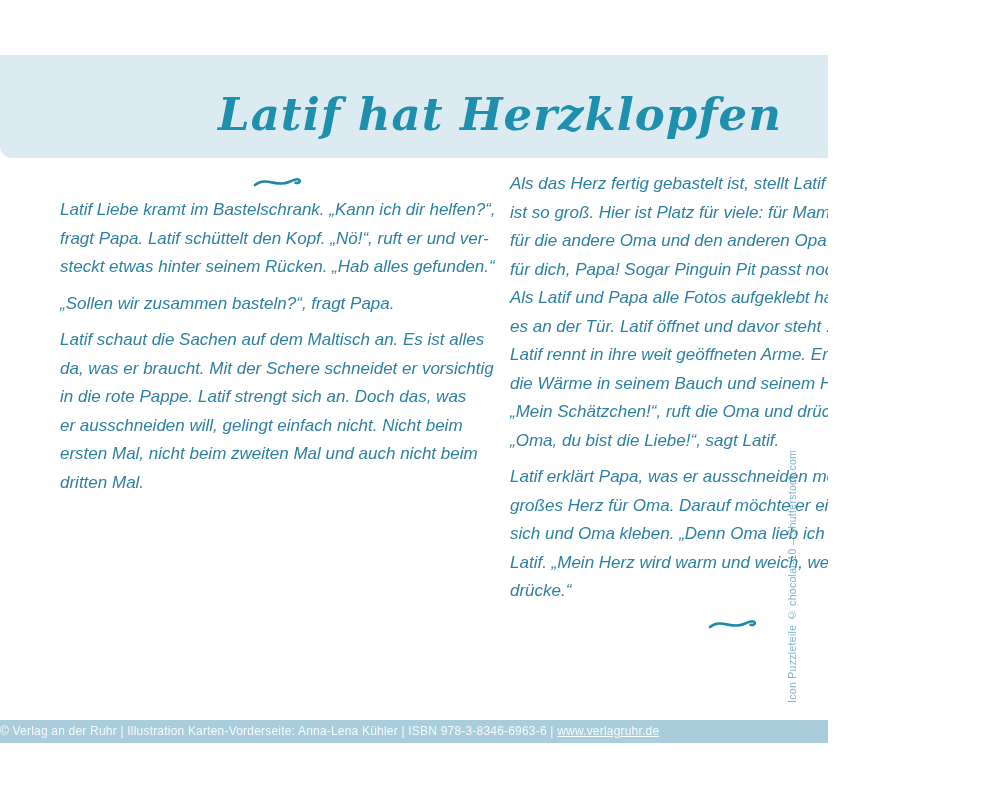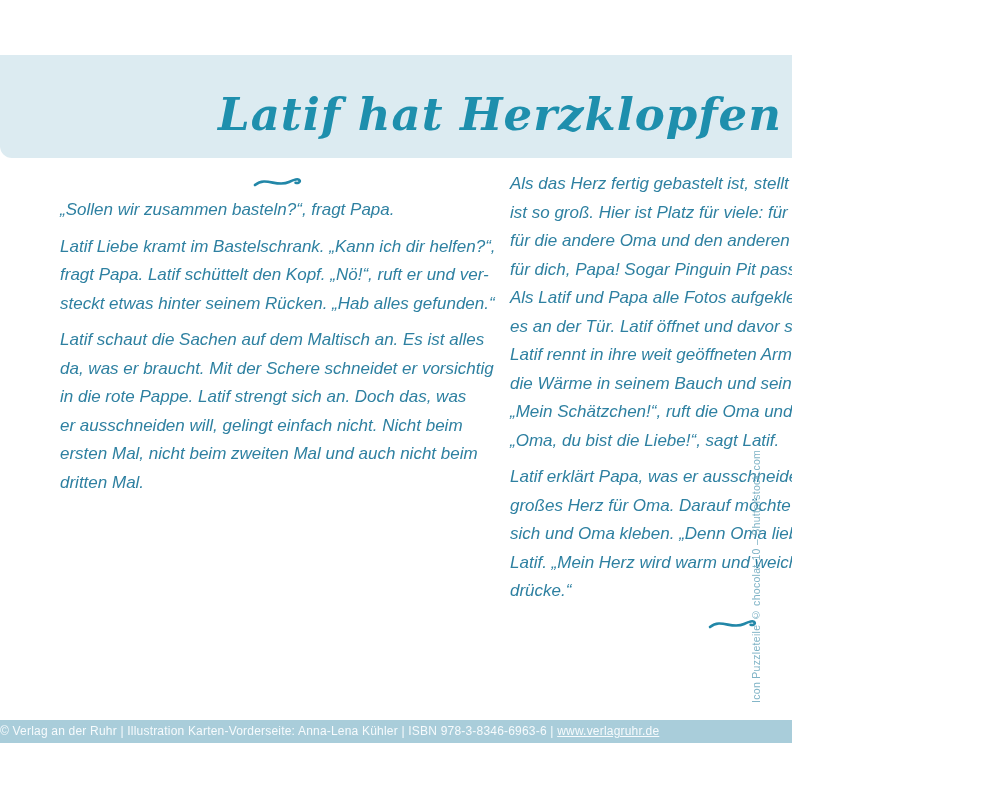--- a/index.html
+++ b/index.html
@@ -1,17 +1,17 @@
 <!DOCTYPE html>
 <html><head>
 <meta charset="utf-8">
 <style>
   html,body{margin:0;padding:0;}
   .page{position:relative;width:792px;height:800px;background:#ffffff;overflow:hidden;
-        font-family:"Liberation Sans",sans-serif;}
+        font-family:"Liberation Sans",sans-serif;padding-left:36px;}
 
   
   .band{position:absolute;left:0;top:55px;width:858px;height:103px;background:#dcebf1;
         border-radius:0 0 16px 12px;}
   .title{position:absolute;left:0;top:88px;width:1000px;text-align:center;
          font-family:"DejaVu Serif",serif;font-style:italic;font-weight:700;
          font-size:45px;letter-spacing:1px;color:#1e8fad;}
   .tab-teal{position:absolute;left:870px;top:55px;width:71px;height:105px;background:#1f8fab;
             border-radius:5px 5px 22px 22px;display:flex;align-items:flex-end;
             justify-content:center;box-sizing:border-box;padding-bottom:7px;}
@@ -55,24 +55,24 @@
   </div>
   <div class="tab-corner"></div>
   <div class="title">Latif hat Herzklopfen</div>
 
   <div class="col col1">
     <div class="squiggle">
       <svg width="52" height="18" viewBox="0 0 52 18" fill="none" stroke="#2287a8" stroke-width="2.6" stroke-linecap="round">
         <path d="M2 12 C13 3 24 15 36 9 C41 6.5 45.5 5.2 46.6 7.4 C47.5 9.2 44.6 10.6 42.6 9.8"></path>
       </svg>
     </div>
-    <p>„Sollen wir zusammen basteln?“, fragt Papa.</p>
     <p>Latif Liebe kramt im Bastelschrank. „Kann ich dir helfen?“,
 fragt Papa. Latif schüttelt den Kopf. „Nö!“, ruft er und ver-
 steckt etwas hinter seinem Rücken. „Hab alles gefunden.“</p>
+    <p>„Sollen wir zusammen basteln?“, fragt Papa.</p>
     <p>Latif schaut die Sachen auf dem Maltisch an. Es ist alles
 da, was er braucht. Mit der Schere schneidet er vorsichtig
 in die rote Pappe. Latif strengt sich an. Doch das, was
 er ausschneiden will, gelingt einfach nicht. Nicht beim
 ersten Mal, nicht beim zweiten Mal und auch nicht beim
 dritten Mal.</p>
   </div>
 
   <div class="col col2">
     <p>Als das Herz fertig gebastelt ist, stellt Latif fest: „Das Herz

